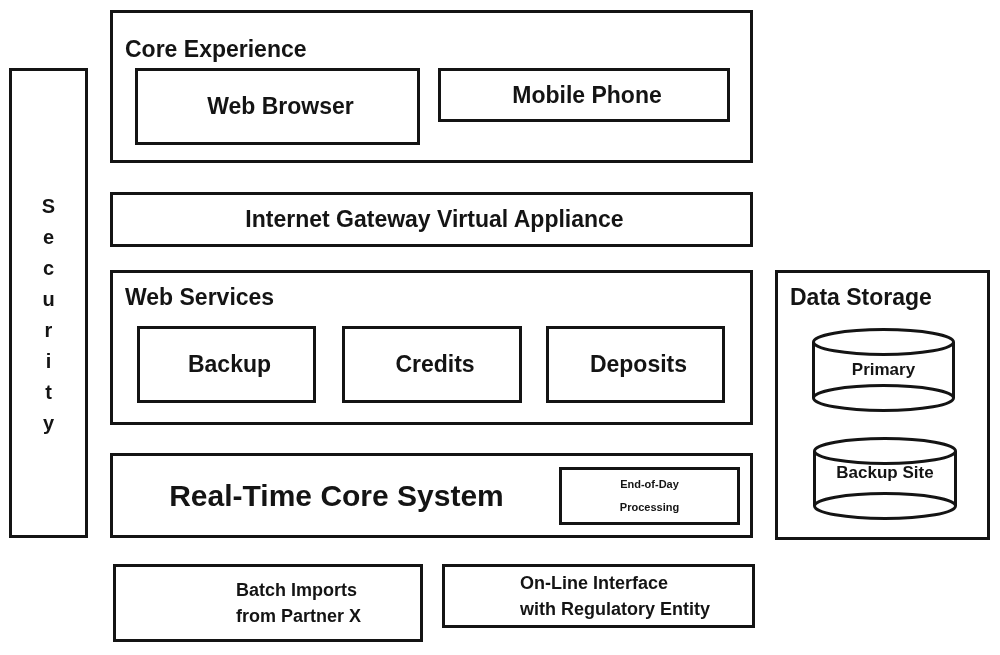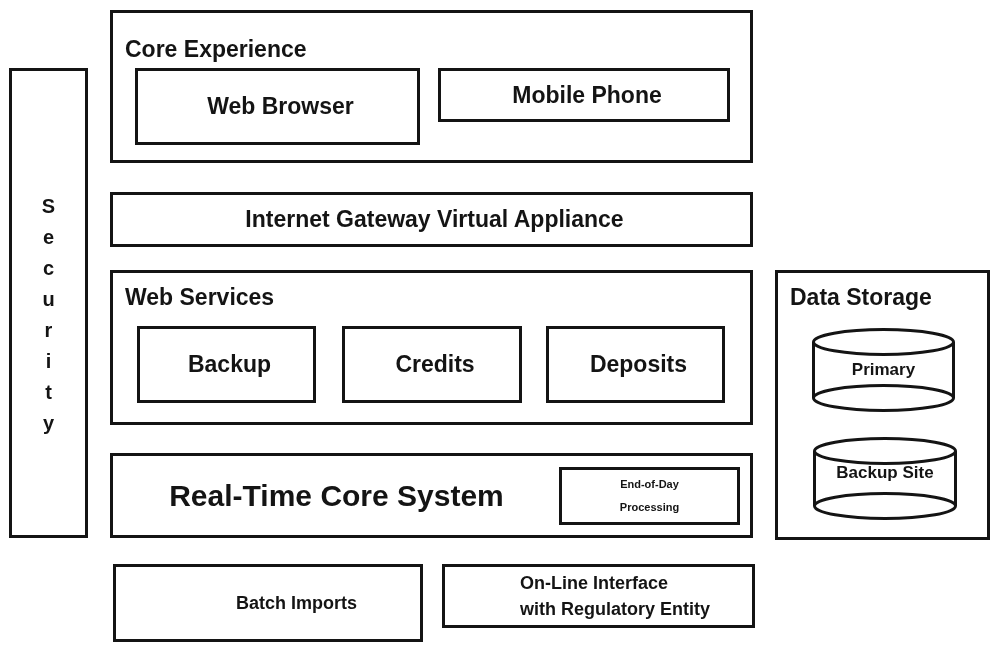--- a/index.html
+++ b/index.html
@@ -136,20 +136,21 @@
       <line x1="1.5" y1="14" x2="1.5" y2="69" stroke="#141414" stroke-width="3"></line>
       <line x1="142.5" y1="14" x2="142.5" y2="69" stroke="#141414" stroke-width="3"></line>
       <ellipse cx="72" cy="69" rx="70.5" ry="12.5" fill="#ffffff" stroke="#141414" stroke-width="3"></ellipse>
       <ellipse cx="72" cy="14" rx="70.5" ry="12.5" fill="#ffffff" stroke="#141414" stroke-width="3"></ellipse>
     </svg>
     <div class="cyl-label" style="left:35px; top:190px; width:144px;">Backup Site</div>
   </div>
 
   <div class="box two-line" style="left:113px; top:564px; width:310px; height:78px; padding-left:120px;">
     <div>Batch Imports</div>
+    <div>from Partner X</div>
   </div>
 
   <div class="box two-line" style="left:442px; top:564px; width:313px; height:64px; padding-left:75px;">
     <div>On-Line Interface</div>
     <div>with Regulatory Entity</div>
   </div>
 
 </div>
 
 </body></html>

